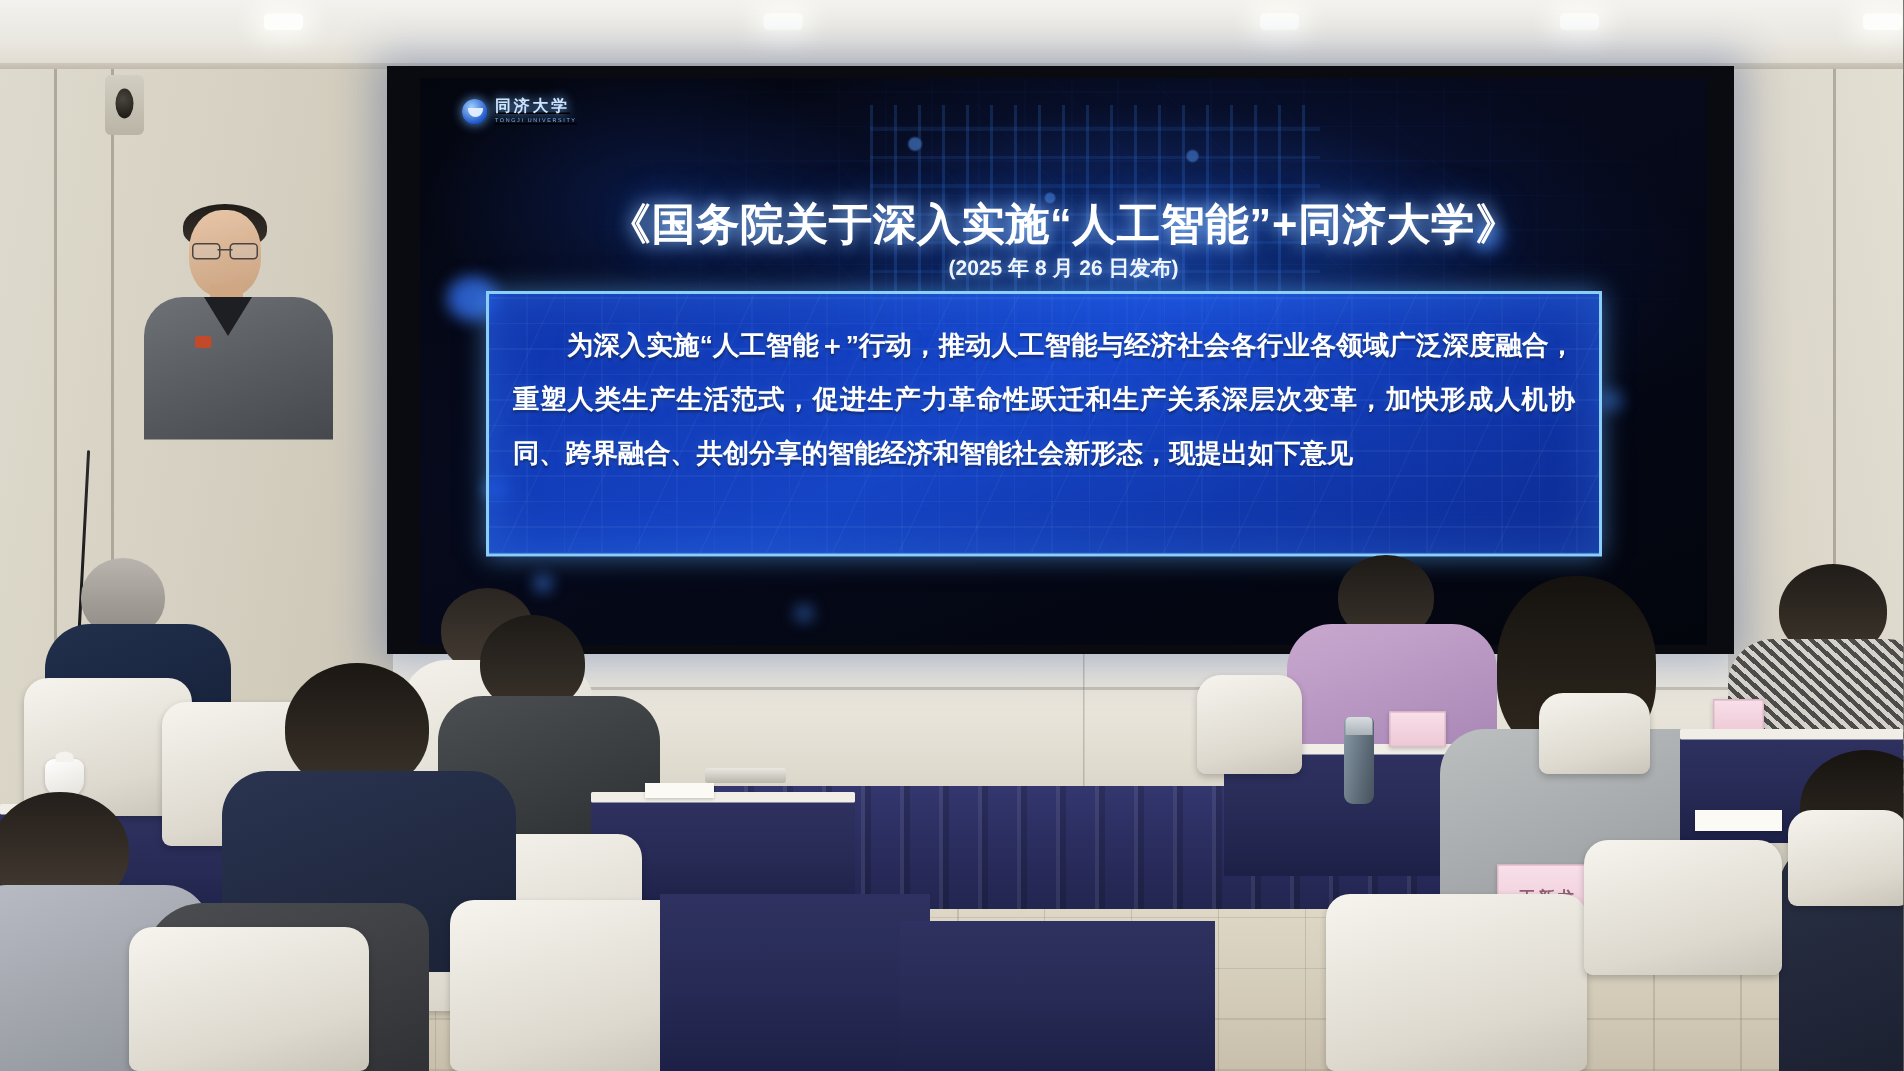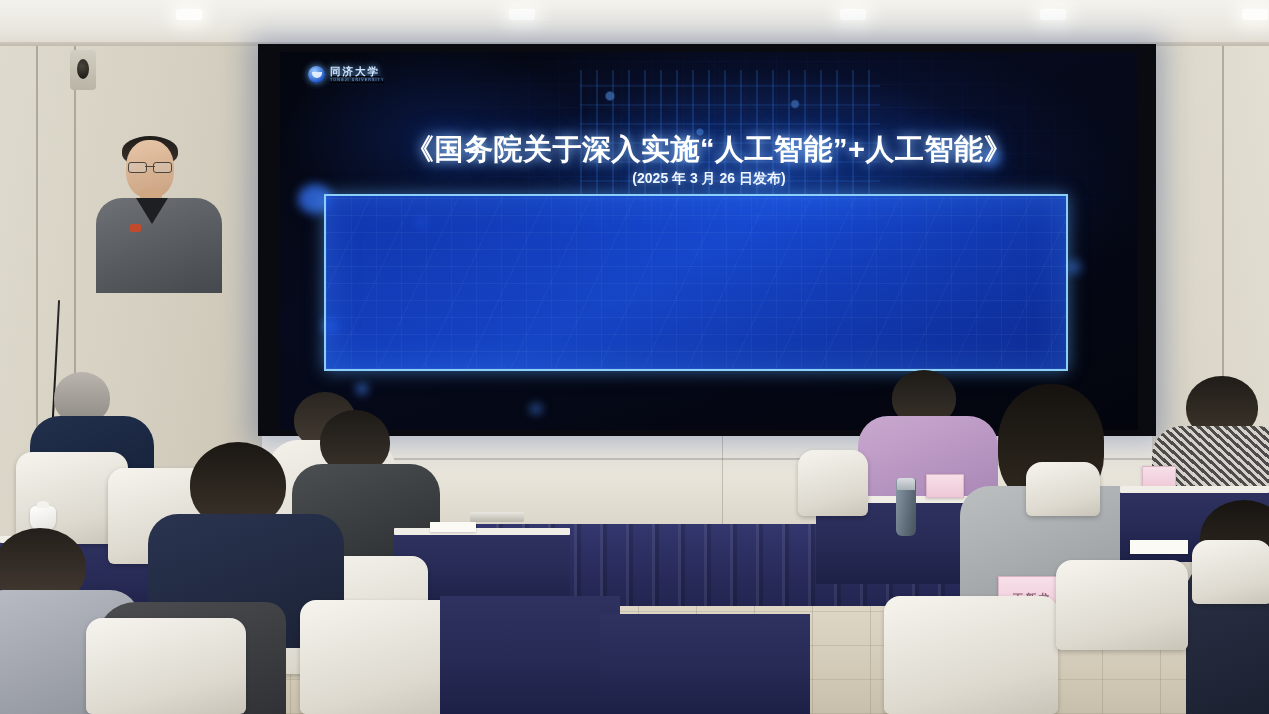--- a/index.html
+++ b/index.html
@@ -341,25 +341,26 @@
       <div class="glow-blob b7"></div>
 
       <div class="slide-logo">
         <div class="logo-mark"></div>
         <div>
           <div class="logo-cn">同济大学</div>
           <div class="logo-en">TONGJI UNIVERSITY</div>
         </div>
       </div>
 
-      <div class="slide-title">《国务院关于深入实施“人工智能”+人工智能》</div>
-      <div class="slide-sub">(2025 年 3 月 26 日发布)</div>
+      <div class="slide-title">《国务院关于深入实施“人工智能”+同济大学》</div>
+      <div class="slide-sub">(2025 年 8 月 26 日发布)</div>
 
       <div class="textbox">
         <div class="tb-tex"></div>
+        <div class="tb-body">为深入实施“人工智能＋”行动，推动人工智能与经济社会各行业各领域广泛深度融合，重塑人类生产生活范式，促进生产力革命性跃迁和生产关系深层次变革，加快形成人机协同、跨界融合、共创分享的智能经济和智能社会新形态，现提出如下意见</div>
       </div>
 
       <div class="scr-watermark">人工智能</div>
     </div>
   </div>
 
   <div class="cable"></div>
 
   <div class="speaker">
     <div class="sp-hair"></div>

